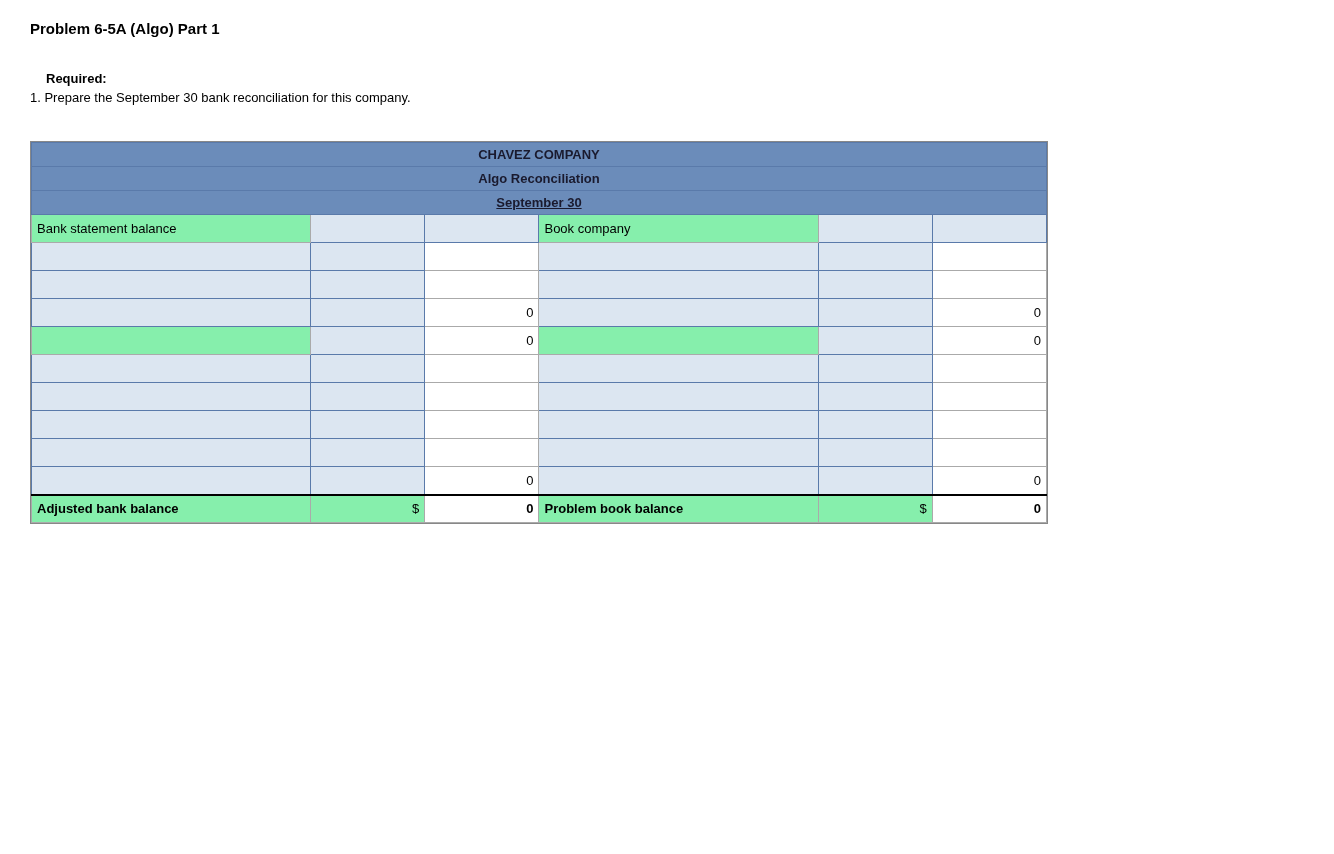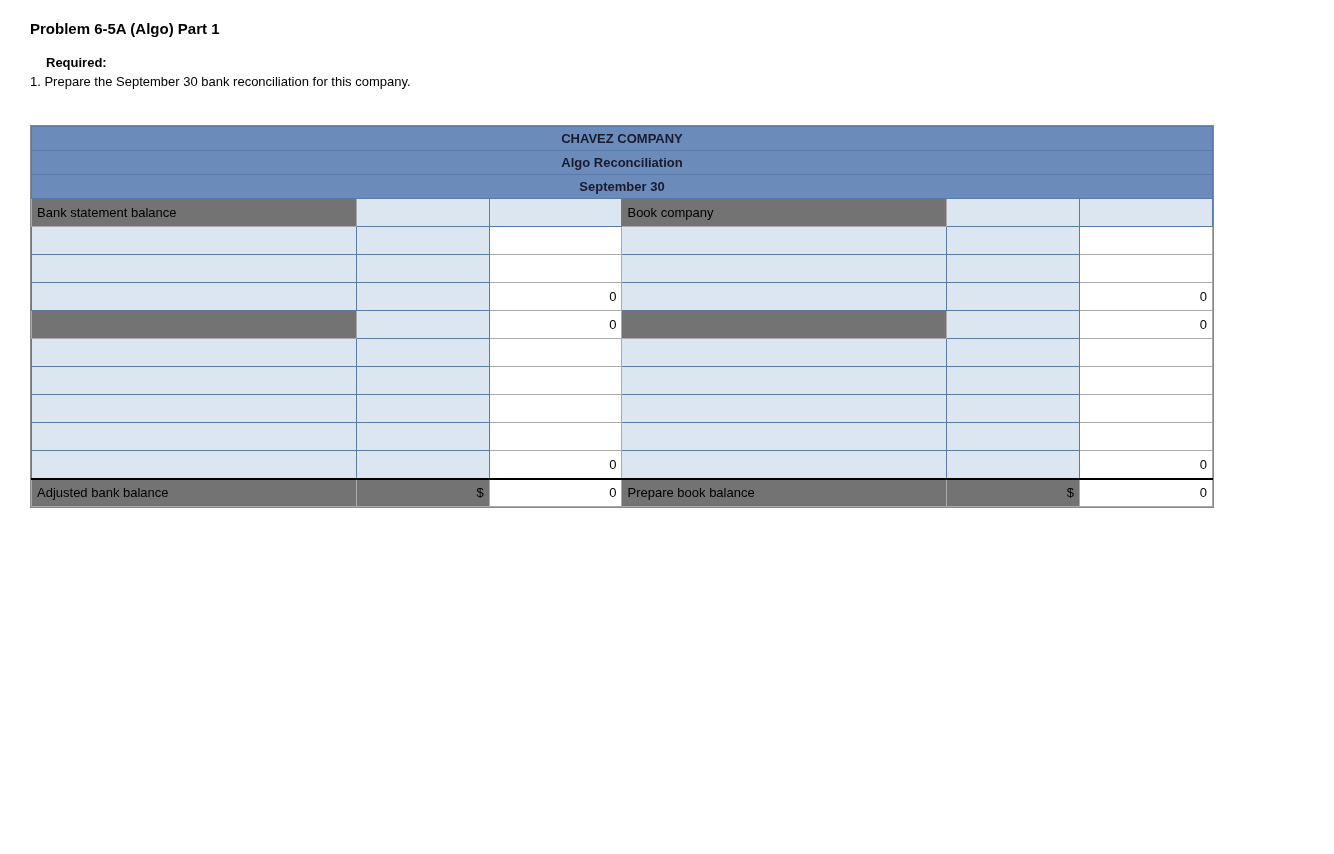--- a/index.html
+++ b/index.html
@@ -5,78 +5,79 @@
     * { box-sizing: border-box; margin: 0; padding: 0; }
     body {
       font-family: Arial, sans-serif;
       font-size: 13px;
       background: #fff;
       padding: 20px 30px;
     }
     .problem-title {
       font-weight: bold;
       font-size: 15px;
-      margin-bottom: 18px;
+      margin-bottom: 34px;
     }
     .required-label {
       font-weight: bold;
       margin-bottom: 4px;
       margin-left: 16px;
     }
     .instruction {
       margin-bottom: 36px;
     }
     .table-wrapper {
       border: 1px solid #888;
-      width: 1184px;
+      width: 1018px;
     }
     table {
       border-collapse: collapse;
       width: 100%;
       table-layout: fixed;
     }
     .header-row td {
       background-color: #6b8cba;
       color: #1a1a2e;
       text-align: center;
       font-weight: bold;
       font-size: 13px;
       padding: 4px 6px;
       border: 1px solid #5a7aaa;
     }
     .header-row.sub td {
       font-weight: bold;
     }
     .header-row.sub3 td {
       font-weight: bold;
+      text-decoration: underline;
     }
     .data-row td {
       border: 1px solid #aaa;
       padding: 3px 5px;
       height: 28px;
       vertical-align: middle;
     }
     .input-cell {
       background-color: #dce6f1;
       border: 1px solid #5a7aaa !important;
     }
     .label-cell {
-      background: #737373;
+      background: #86efac;
       margin-top: 16px;
     }
     .value-cell {
       background: #fff;
       text-align: right;
     }
     .bold-bottom td {
       border-bottom: 2px solid #000 !important;
     }
     .final-row td {
       border-top: 2px solid #000 !important;
-      font-weight: normal;
+      font-weight: bold;
     }
     .col-label1 { width: 22%; }
     .col-input1 { width: 9%; }
     .col-val1   { width: 9%; }
     .col-label2 { width: 22%; }
     .col-input2 { width: 9%; }
     .col-val2   { width: 9%; }
   </style>
 </head>
 <body>
@@ -200,19 +201,19 @@
         <td class="value-cell" style="text-align:right;">0</td>
         <td class="input-cell"></td>
         <td class="input-cell"></td>
         <td class="value-cell" style="text-align:right;">0</td>
       </tr>
 
       <tr class="data-row final-row">
         <td class="label-cell">Adjusted bank balance</td>
         <td class="label-cell" style="text-align:right; font-weight:normal;">$</td>
         <td class="value-cell" style="border-top:2px solid #000; text-align:right;">0</td>
-        <td class="label-cell">Prepare book balance</td>
+        <td class="label-cell">Problem book balance</td>
         <td class="label-cell" style="text-align:right; font-weight:normal;">$</td>
         <td class="value-cell" style="border-top:2px solid #000; text-align:right;">0</td>
       </tr>
     </tbody>
   </table>
 </div>
 
 </body></html>

